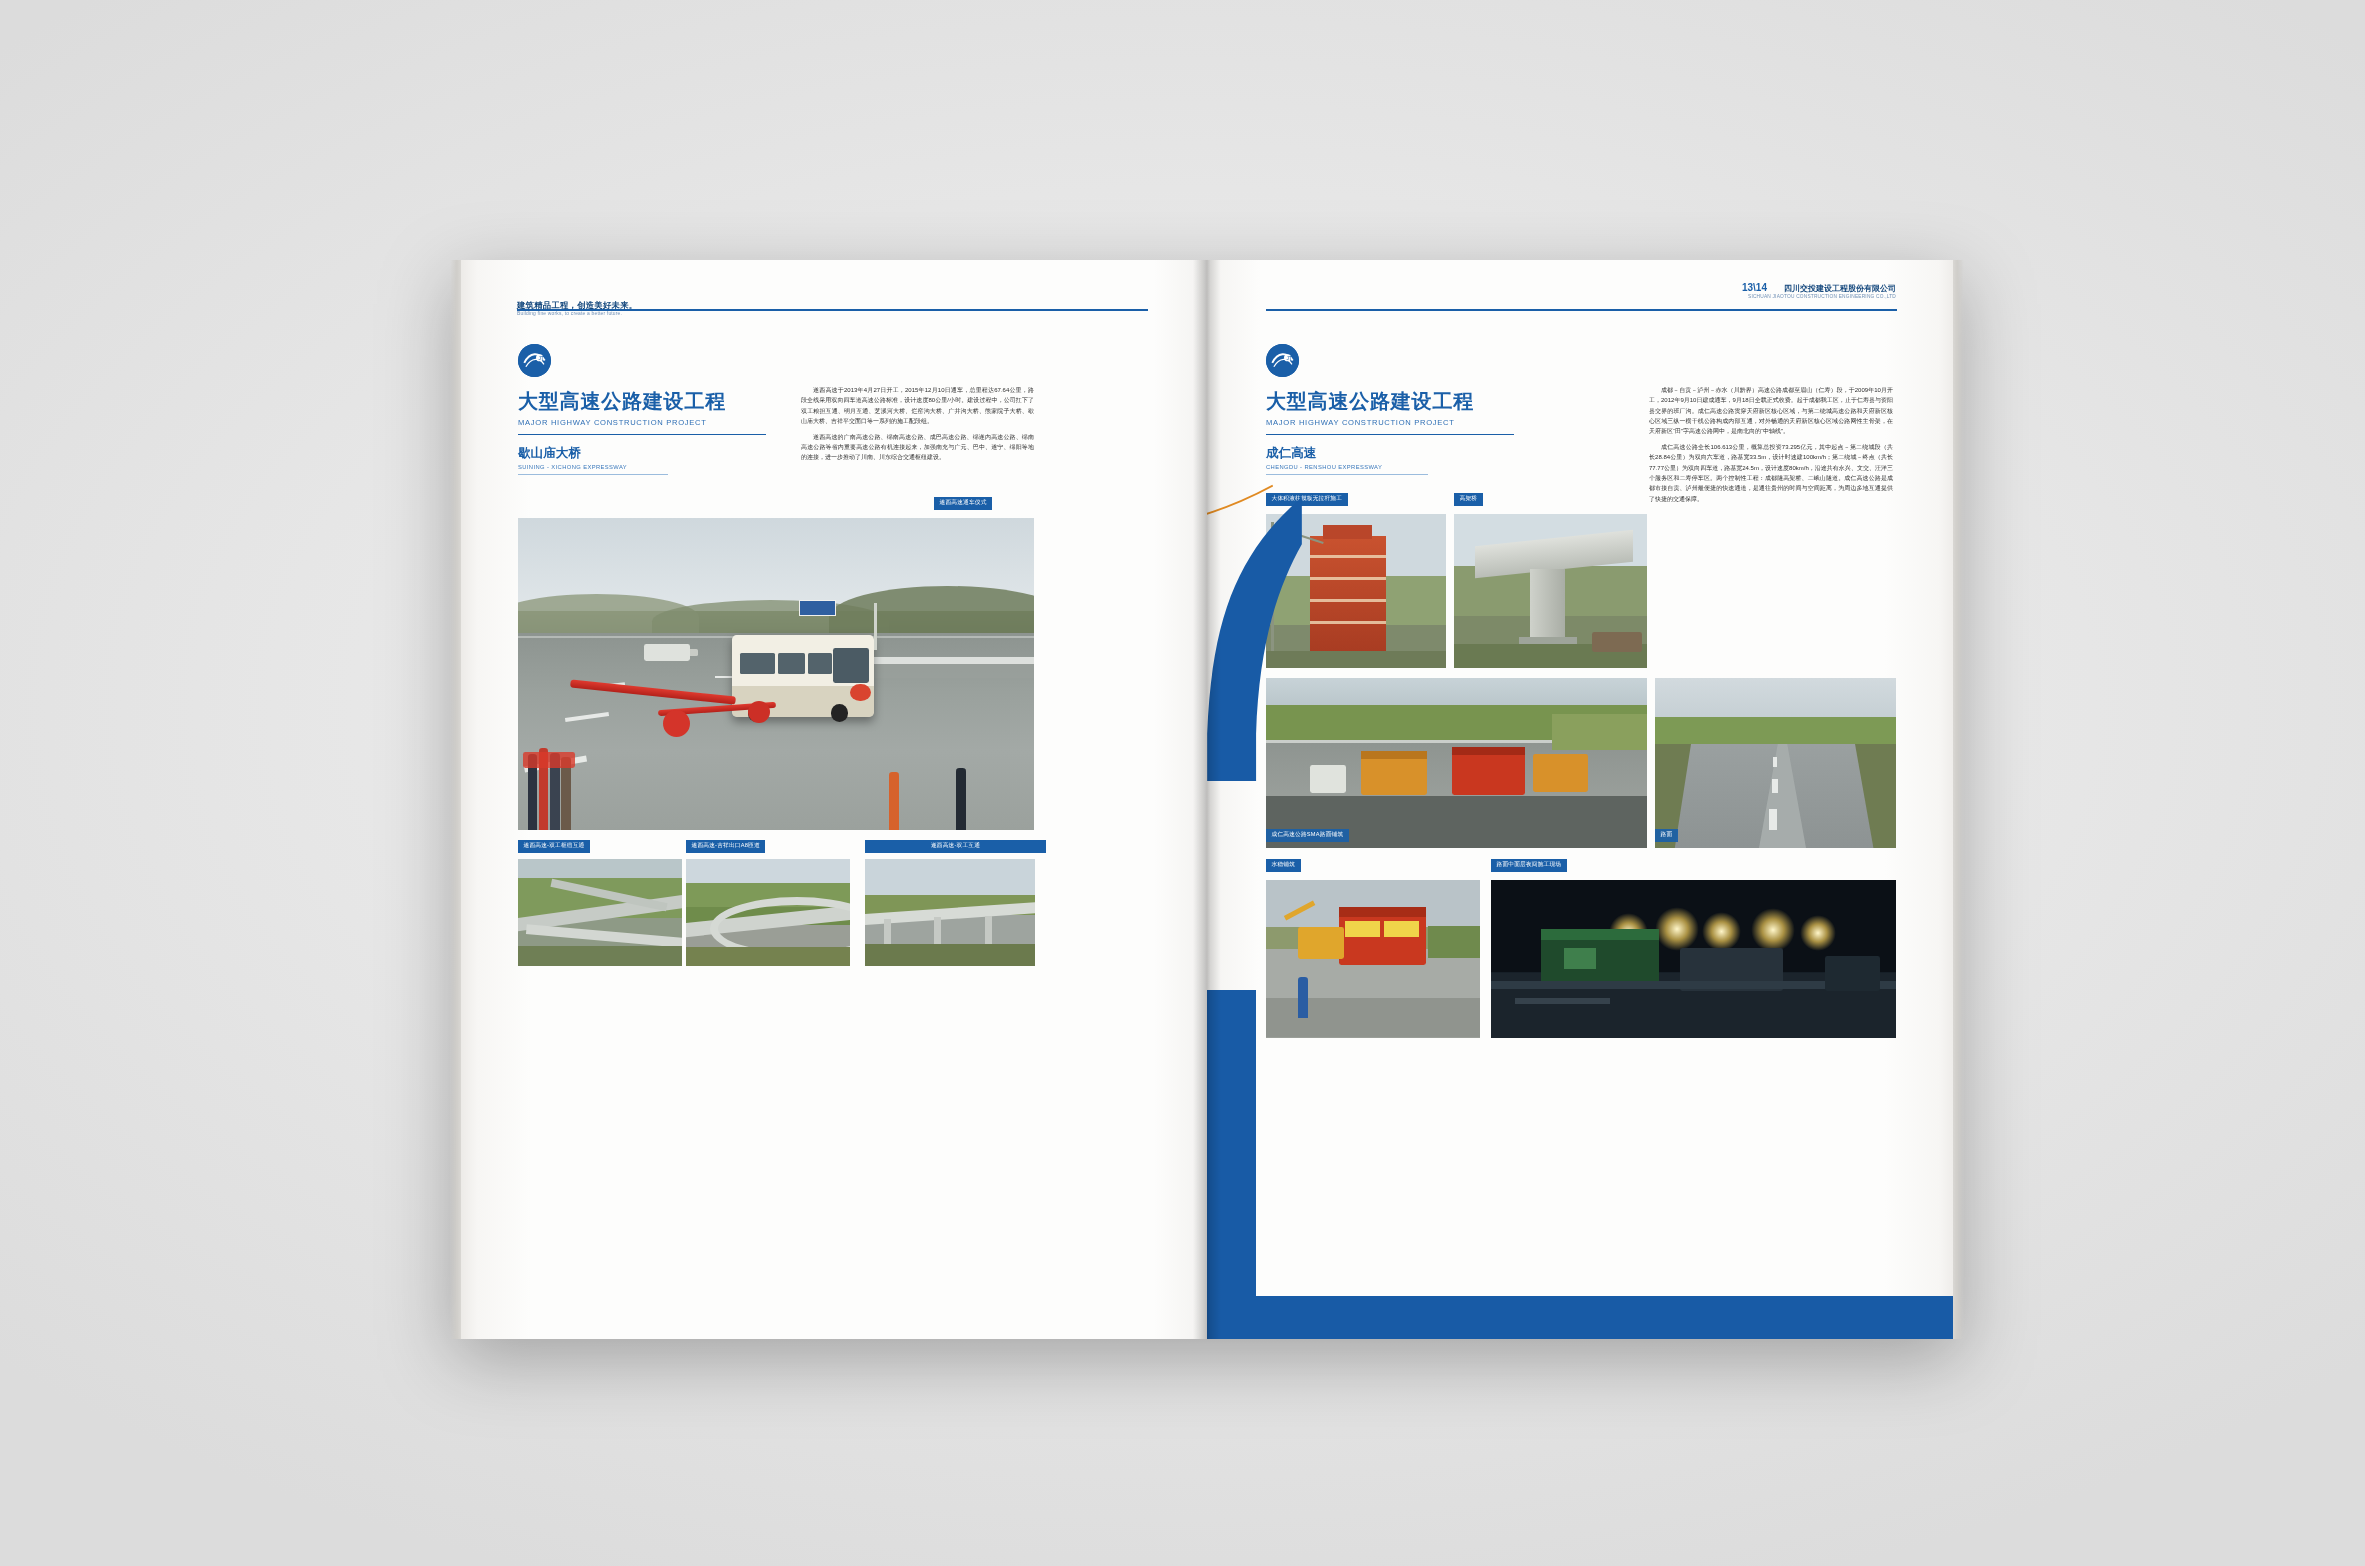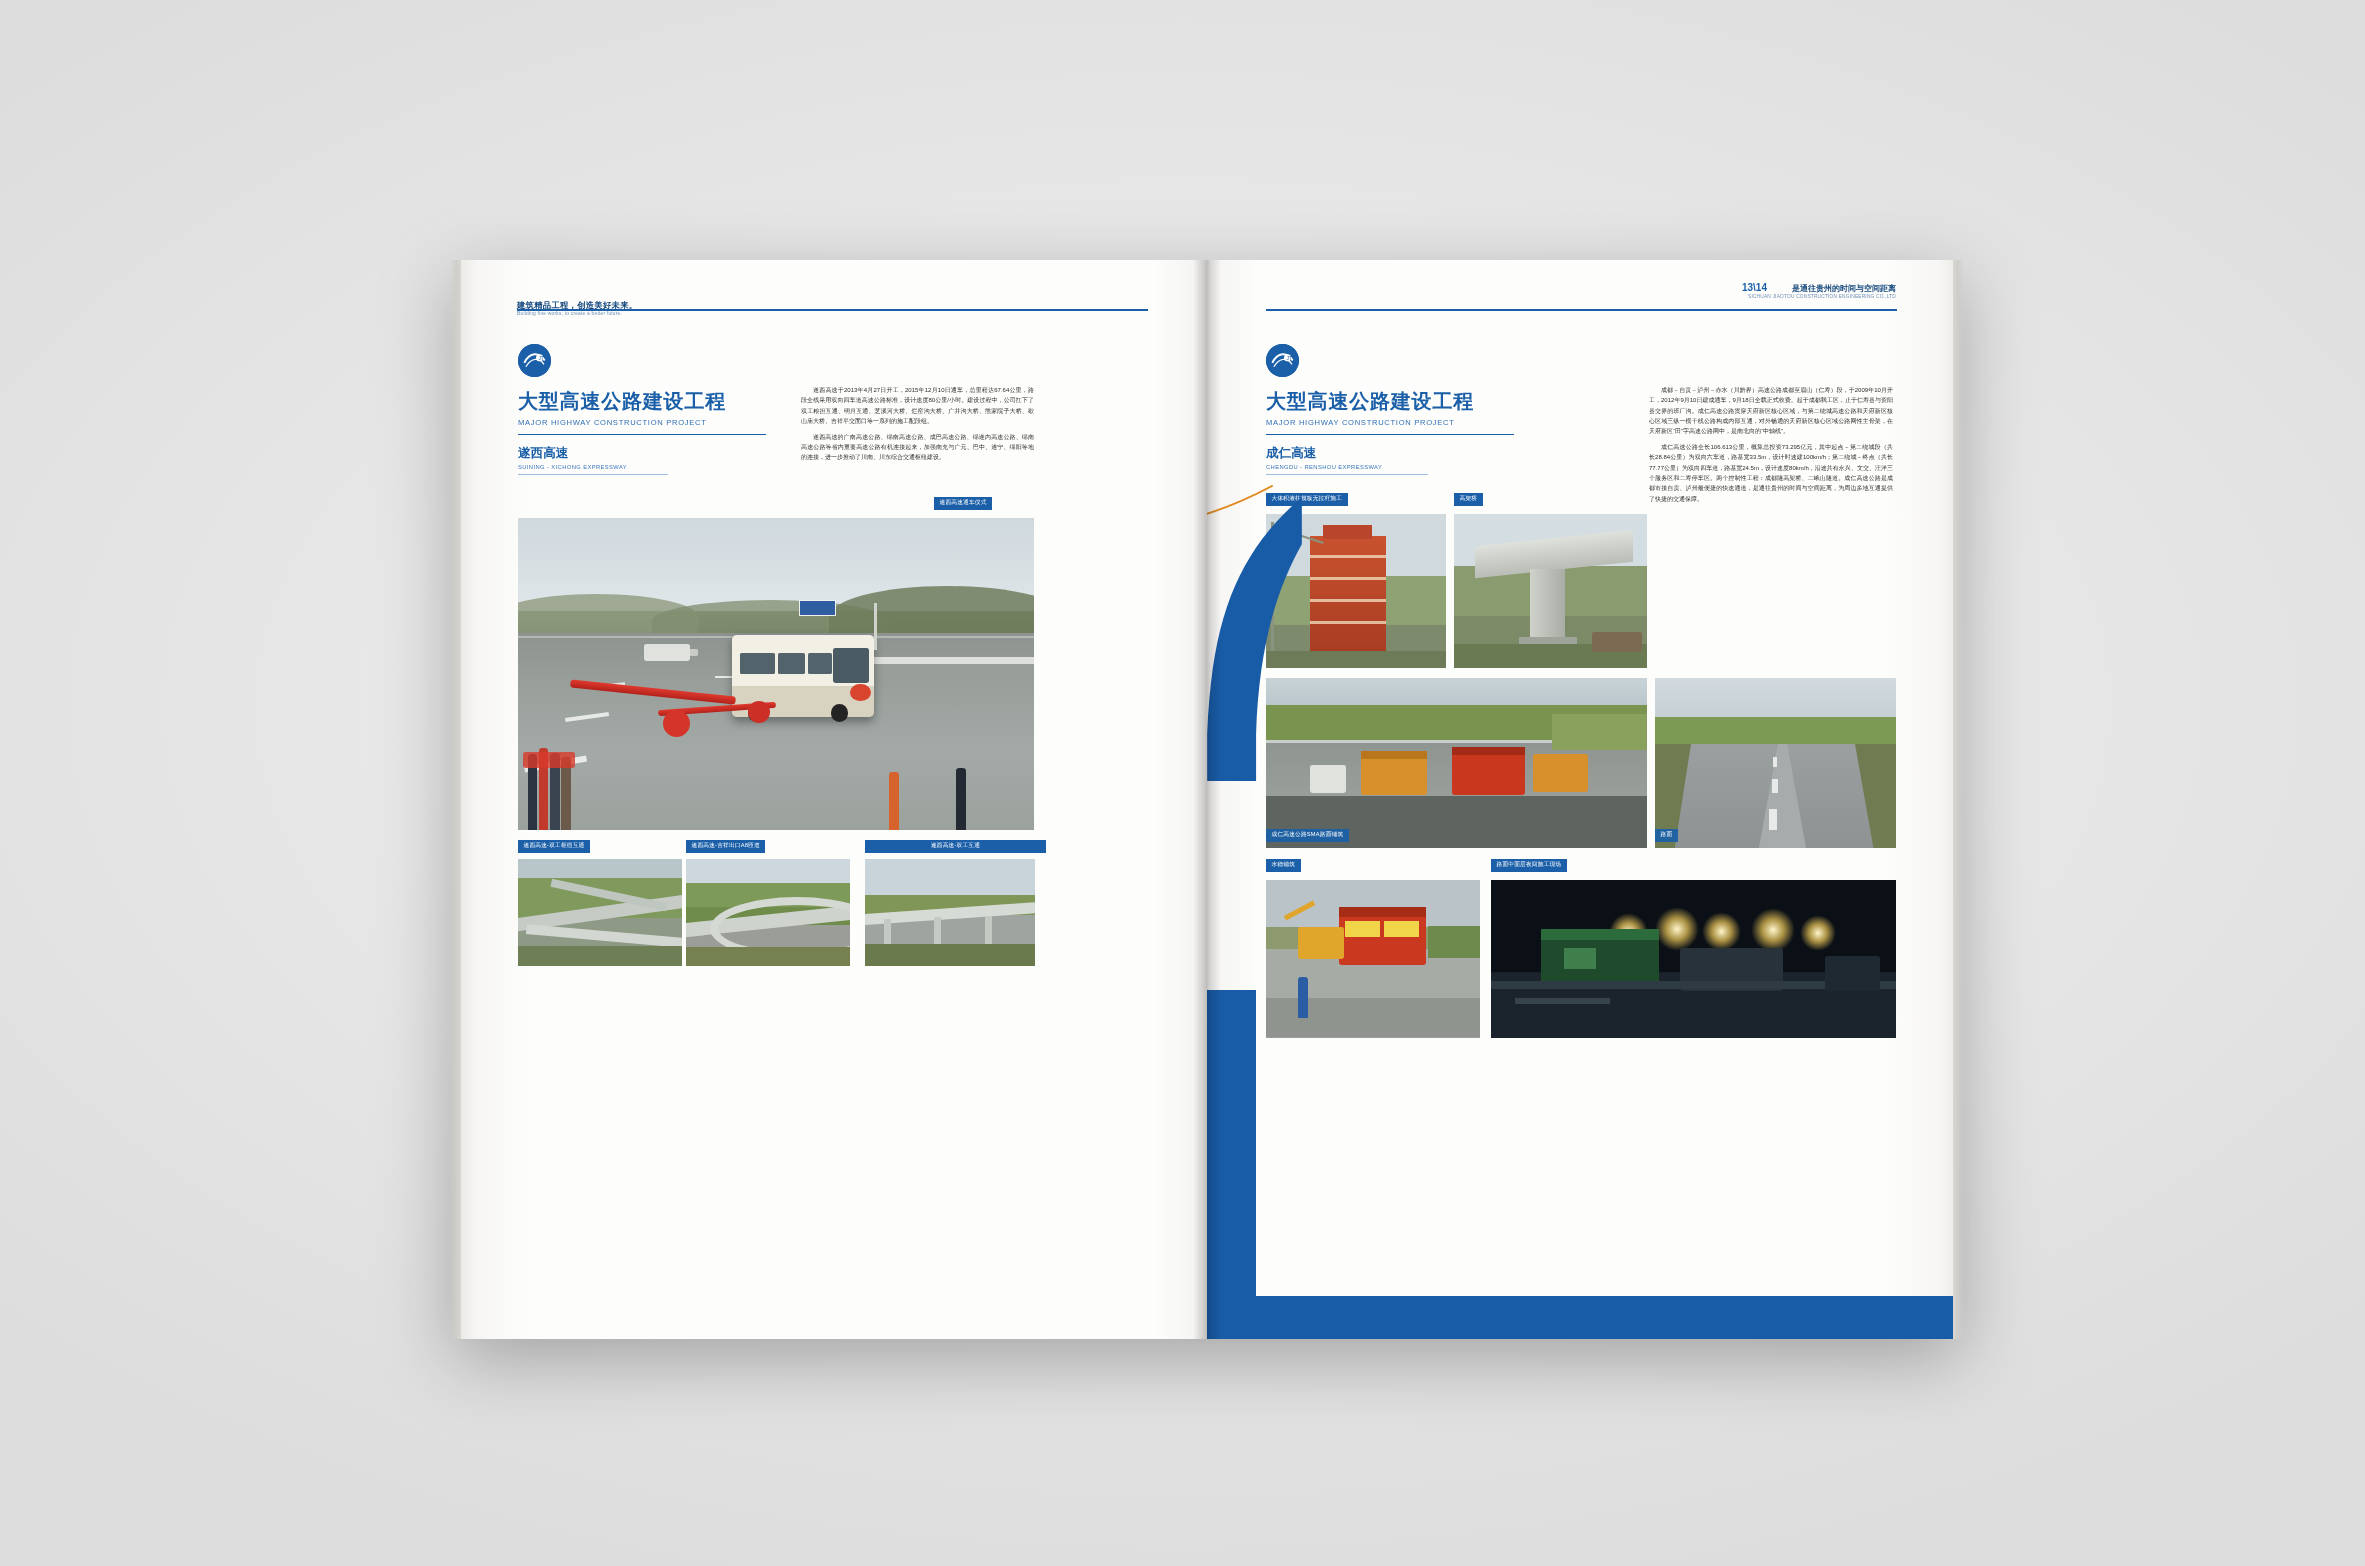--- a/index.html
+++ b/index.html
@@ -155,21 +155,21 @@
       </svg>
     </div>
 
     <div class="sect-title" style="left:58px;top:128px;width:248px;">
       <div class="cn">大型高速公路建设工程</div>
       <div class="en">MAJOR HIGHWAY CONSTRUCTION PROJECT</div>
       <div class="ruleline"></div>
     </div>
 
     <div class="sub-title" style="left:58px;top:185px;width:150px;">
-      <div class="cn">遂西高速</div>
+      <div class="cn">歇山庙大桥</div>
       <div class="en">SUINING - XICHONG EXPRESSWAY</div>
       <div class="ruleline"></div>
     </div>
 
     <div class="body-col" style="left:341px;top:125px;width:233px;">
       <p>遂西高速于2013年4月27日开工，2015年12月10日通车，总里程达67.64公里，路段全线采用双向四车道高速公路标准，设计速度80公里/小时。建设过程中，公司扛下了双工粮担互通、明月互通、芝溪河大桥、烂窑沟大桥、广井沟大桥、熊家院子大桥、歇山庙大桥、吉祥平交面口等一系列的施工配段组。</p>
       <p>遂西高速的广南高速公路、绵南高速公路、成巴高速公路、绵遂内高速公路、绵南高速公路等省内重要高速公路有机连接起来，加强南充与广元、巴中、遂宁、绵阳等地的连接，进一步推动了川南、川东综合交通枢纽建设。</p>
     </div>
 
     <div class="cap" style="left:474px;top:237px;">遂西高速通车仪式</div>
@@ -244,21 +244,21 @@
       <div class="shape" style="left:120px;top:57px;width:7px;height:30px;background:#c5c9c4;"></div>
       <div class="shape" style="left:0;bottom:0;width:100%;height:22px;background:#6b7a4d;"></div>
     </div>
   </div>
 
   <div class="page right">
 
     <div class="hdr-rule" style="left:59px;top:49px;width:631px;"></div>
     <div class="pagenum" style="right:188px;top:22px;">13\14</div>
     <div class="hdr-text" style="right:59px;top:24px;text-align:right;">
-      <div class="corp-cn">是通往贵州的时间与空间距离</div>
+      <div class="corp-cn">四川交投建设工程股份有限公司</div>
       <div class="corp-en">SICHUAN JIAOTOU CONSTRUCTION ENGINEERING CO.,LTD</div>
     </div>
 
     <div class="logo" style="left:59px;top:84px;">
       <svg width="33" height="33" viewBox="0 0 42 42" aria-hidden="true">
         <circle cx="21" cy="21" r="21" fill="#1a5fa8"></circle>
         <path d="M8 24 C15 10, 27 10, 34 21" stroke="#ffffff" stroke-width="2.4" fill="none"></path>
         <path d="M10 29 C17 17, 28 17, 33 26" stroke="#ffffff" stroke-width="1.6" fill="none"></path>
         <circle cx="27.5" cy="17.5" r="4.6" fill="#ffffff"></circle>
         <text x="26" y="20.6" font-size="6" fill="#1a5fa8" font-family="Liberation Sans, sans-serif">JT</text>

